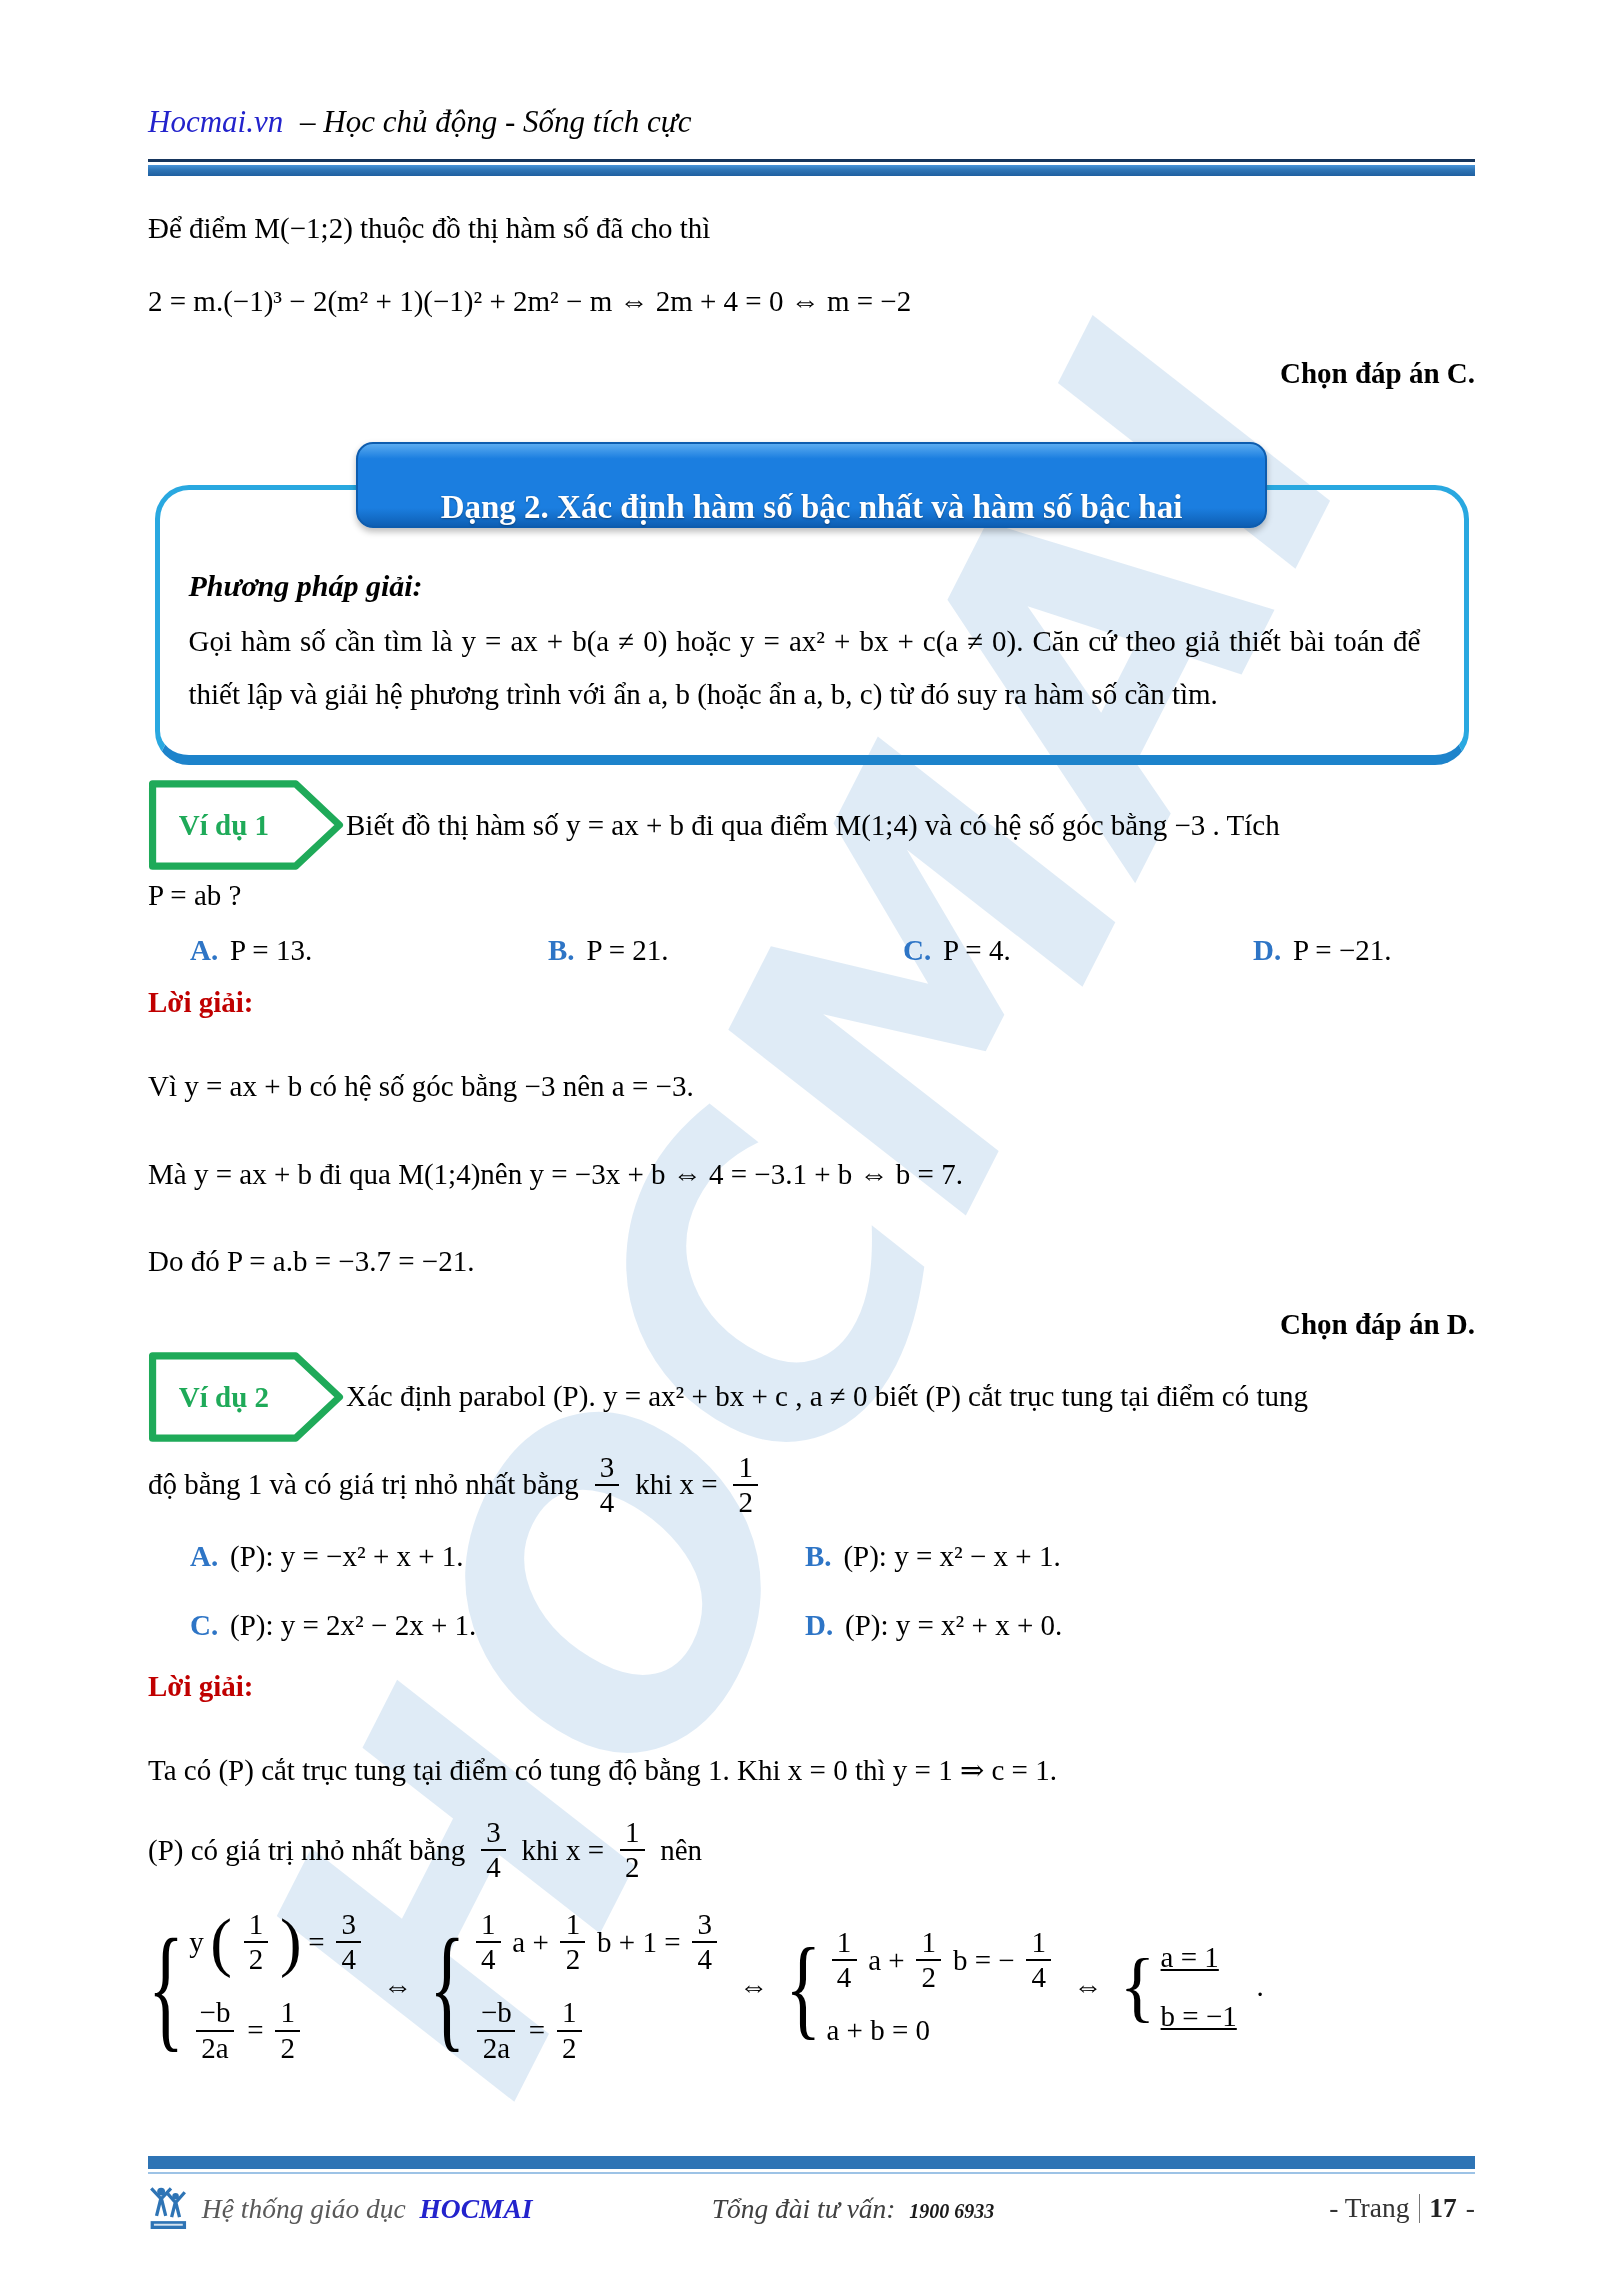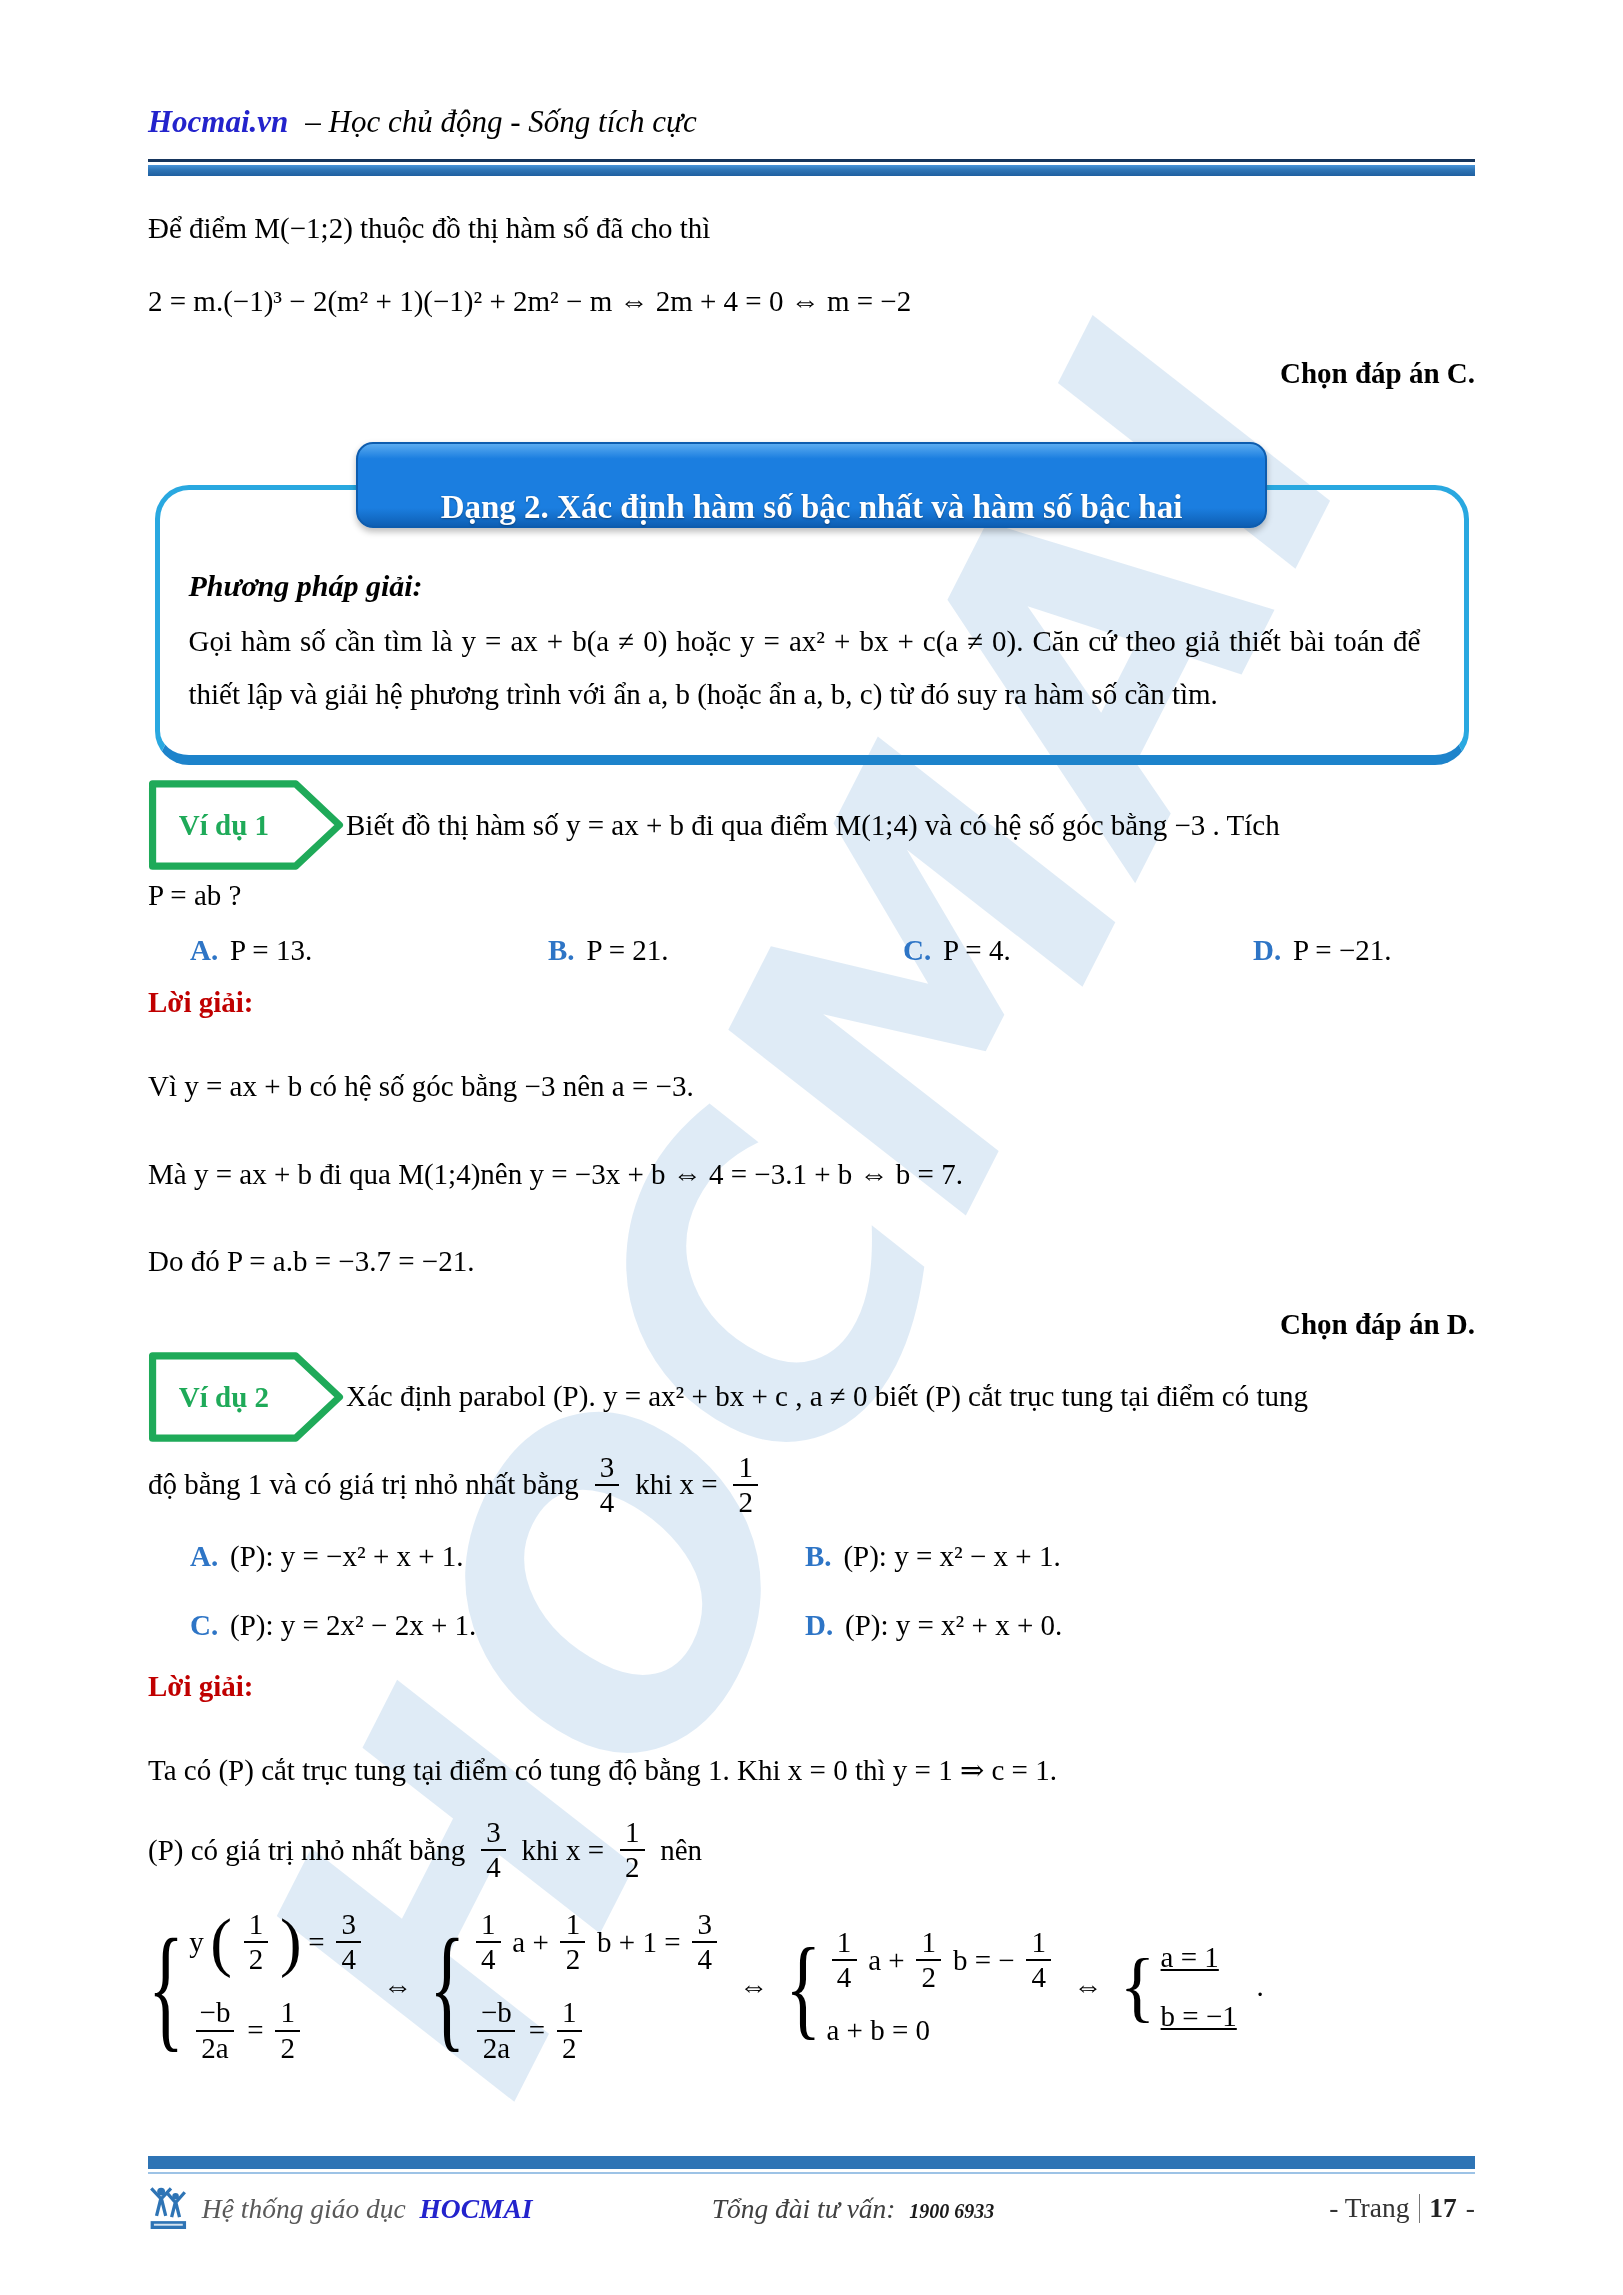--- a/index.html
+++ b/index.html
@@ -16,21 +16,21 @@
     font-family:"Liberation Serif","DejaVu Serif",serif; color:#000; font-size:29px;
   }
   .watermark{
     position:absolute; top:1210px; left:811px; z-index:0; white-space:nowrap;
     transform:translate(-50%,-50%) rotate(-63deg);
     font-family:"DejaVu Sans",sans-serif; font-weight:bold; font-style:italic;
     font-size:406px; color:rgba(59,130,196,0.16); letter-spacing:3.9px;
   }
   header{position:relative; z-index:1; padding:103px 148px 0 148px;}
   .brand-line{font-size:31px; line-height:1.25;}
-  .brand{color:var(--brand_blue); font-weight:bold; font-style:italic;}
+  .brand{color:var(--brand_blue); font-weight:normal; font-style:italic;}
   .tagline{font-style:italic; margin-left:9.2px;}
   .rule-top{margin-top:17px;}
   .rt1{height:3.3px; background:var(--rule_blue_dark); margin-bottom:2.6px;}
   .rt2{height:11.8px; background:linear-gradient(180deg,#4a94d8 0%, var(--rule_blue) 45%, #1f5fa0 100%);}
   main{position:relative; z-index:1; padding:0 148px;}
   .text{font-size:29px; line-height:1.35;}
   .intro-line{margin-top:33px;}
   .equation-line{margin-top:33px; white-space:nowrap;}
   .choose{margin-top:36px; text-align:right; font-weight:bold; font-size:29px;}
   .choose2{margin-top:27.5px; text-align:right; font-weight:bold; font-size:29px;}

